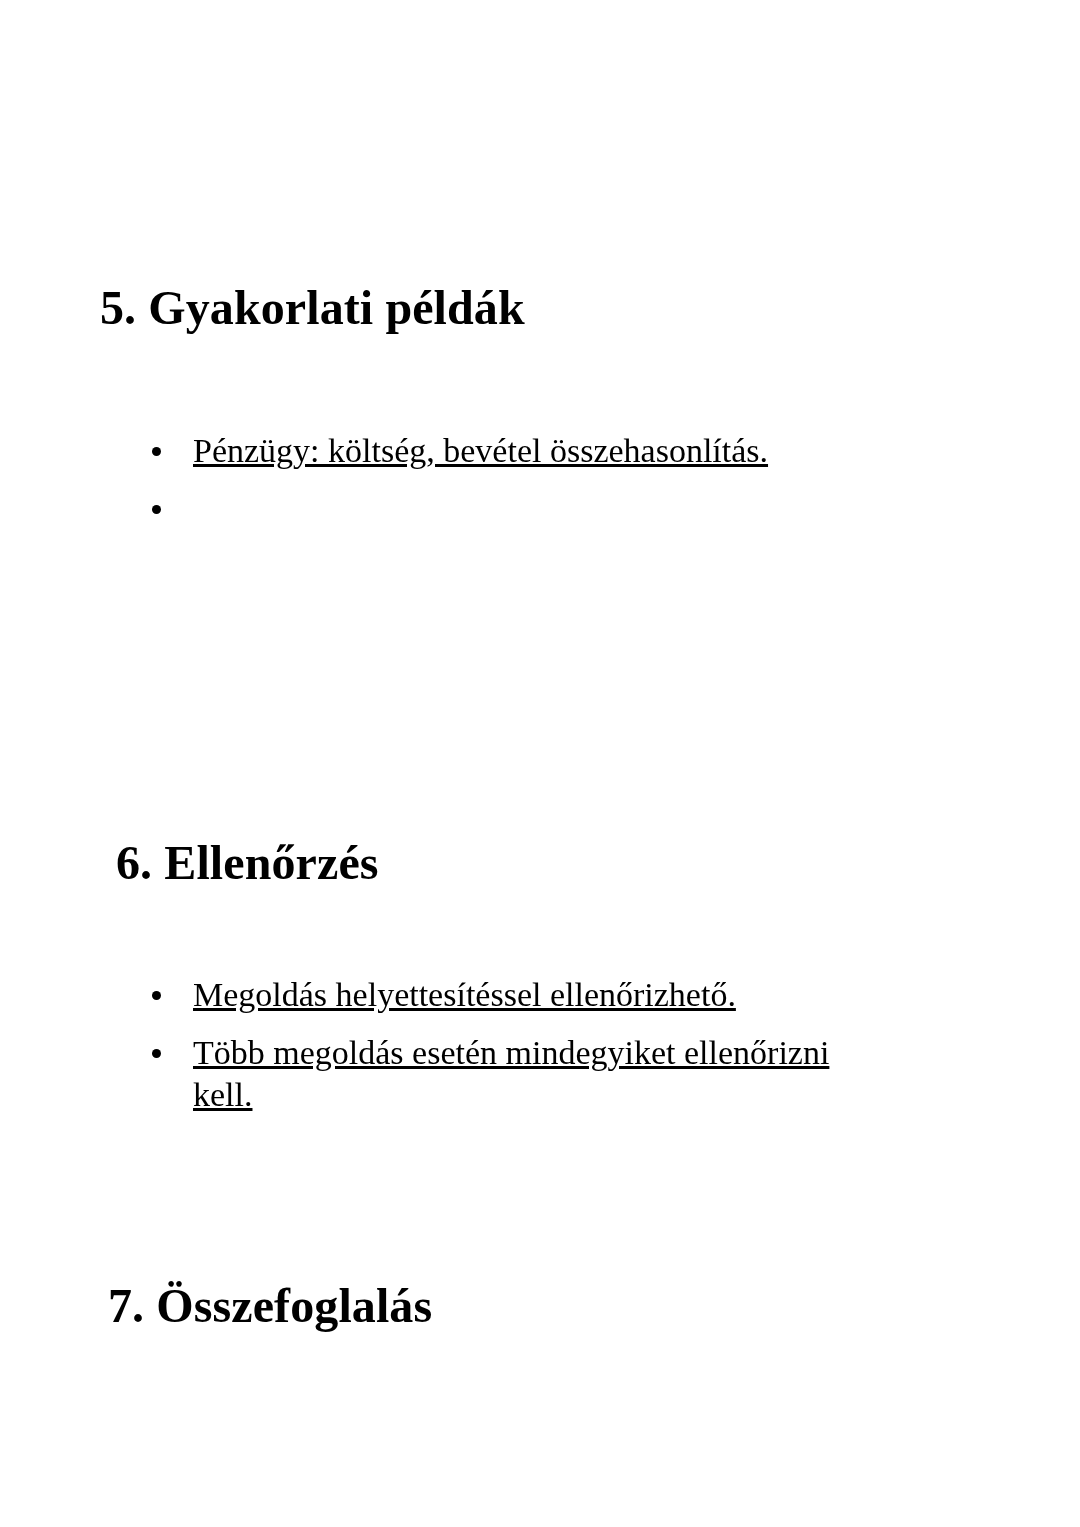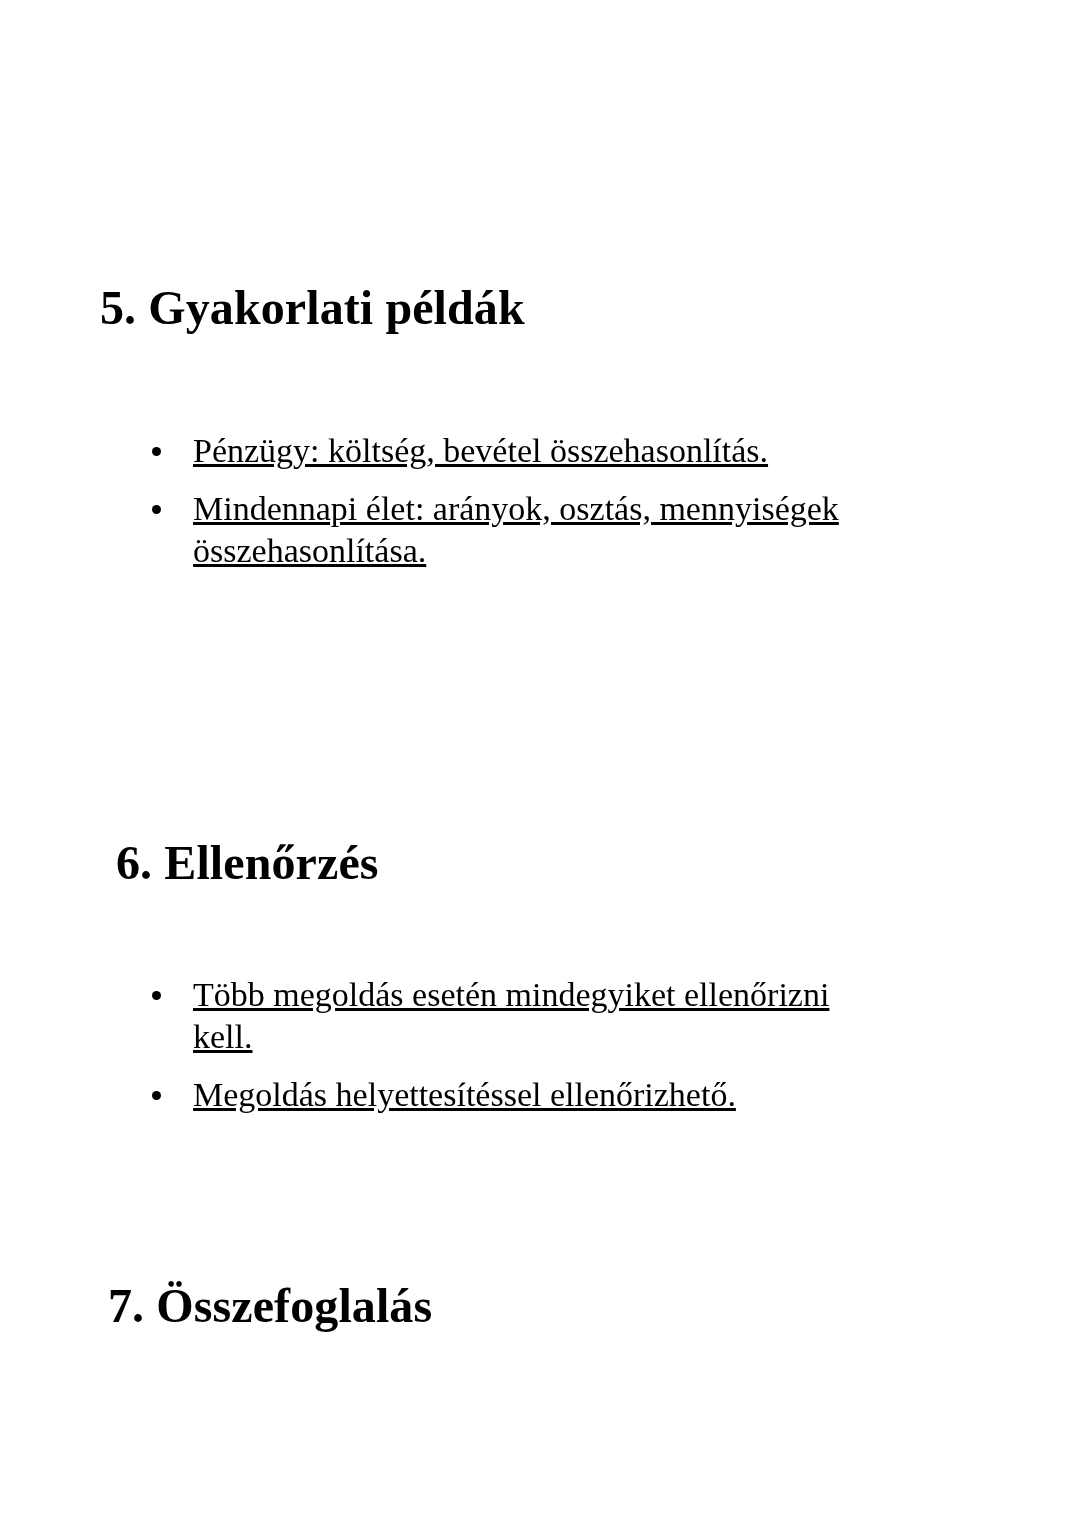--- a/index.html
+++ b/index.html
@@ -88,33 +88,32 @@
 
     <h2 class="section-heading heading-5">5. Gyakorlati példák</h2>
 
     <ul class="bullet-list list-examples">
       <li class="bullet-item">
         <span class="bullet-marker"></span>
         <span class="bullet-text item-wrap">Pénzügy: költség, bevétel összehasonlítás.</span>
       </li>
       <li class="bullet-item">
         <span class="bullet-marker"></span>
-        <span class="bullet-text item-wrap">Mindennapi élet: arányok, osztás, mennyiségek összehasonlítása.</span>
       </li>
     </ul>
 
     <h2 class="section-heading heading-6">6. Ellenőrzés</h2>
 
     <ul class="bullet-list list-verification">
       <li class="bullet-item">
         <span class="bullet-marker"></span>
-        <span class="bullet-text item-wrap">Több megoldás esetén mindegyiket ellenőrizni kell.</span>
+        <span class="bullet-text item-wrap">Megoldás helyettesítéssel ellenőrizhető.</span>
       </li>
       <li class="bullet-item">
         <span class="bullet-marker"></span>
-        <span class="bullet-text item-wrap">Megoldás helyettesítéssel ellenőrizhető.</span>
+        <span class="bullet-text item-wrap">Több megoldás esetén mindegyiket ellenőrizni kell.</span>
       </li>
     </ul>
 
     <h2 class="section-heading heading-7">7. Összefoglalás</h2>
 
   </div>
 </div>
 
 </body></html>

